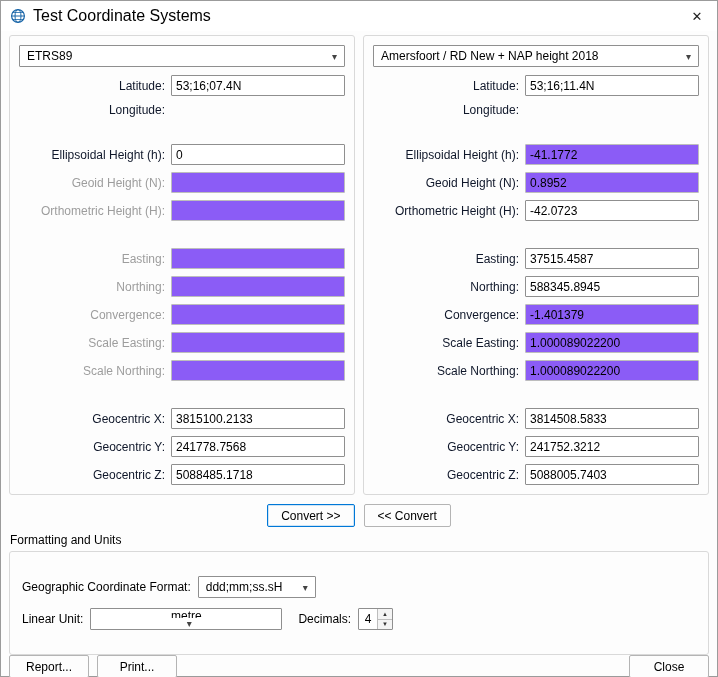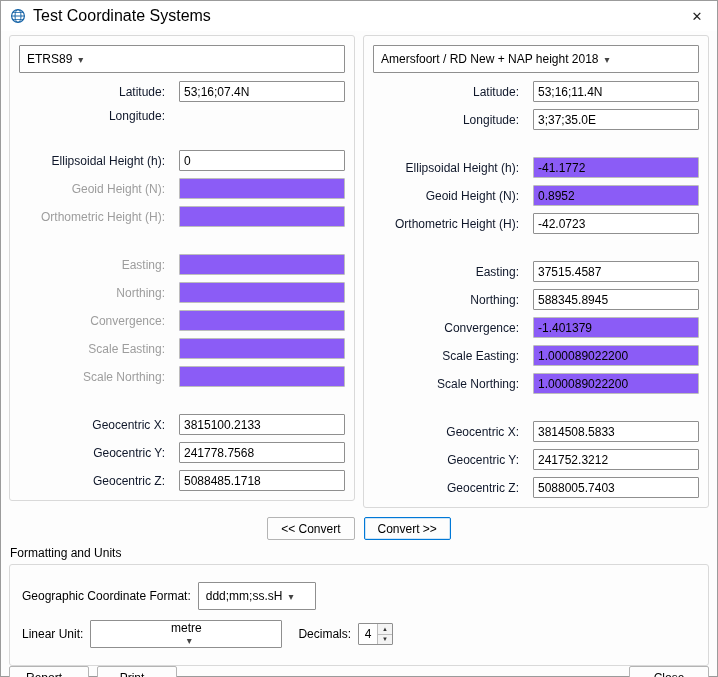--- a/index.html
+++ b/index.html
@@ -43,25 +43,26 @@
   .panels { display: flex; gap: 8px; }
   .panel { flex: 1; min-width: 0; }
   .group-label { font-size: 12px; margin: 4px 0 4px 1px; }
   .groupbox {
     border: 1px solid #d9d9d9;
     border-radius: 3px;
     background: #fdfdfd;
     padding: 9px 9px 9px 9px;
   }
   .combo {
-    height: 28px;
+    height: 22px;
     border: 1px solid #8f8f8f;
     background: #fff;
     display: flex;
     align-items: center;
+    justify-content: space-between;
     padding: 0 7px 0 7px;
     margin-bottom: 8px;
     border-radius: 1px;
   }
   .combo .val { white-space: nowrap; overflow: hidden; text-overflow: ellipsis; }
   .combo .arrow { color: #444; font-size: 10px; margin-left: 6px; flex: 0 0 auto; }
   .row { display: flex; align-items: center; margin-bottom: 7px; }
   .row:last-child { margin-bottom: 0; }
   .flabel {
     flex: 0 0 152px;
@@ -75,21 +76,20 @@
     flex: 1;
     min-width: 0;
     height: 21px;
     border: 1px solid #8f8f8f;
     background: #ffffff;
     padding: 0 4px;
     font-family: "Liberation Sans", "DejaVu Sans", sans-serif;
     font-size: 12px;
     color: #000;
     border-radius: 1px;
-    margin-left: 8px;
   }
   .field.off {
     background: #8b5cf6;
     border-color: #bdbdbd;
   }
   .gap { height: 20px; }
   
   .convert-row {
     display: flex;
     justify-content: center;
@@ -246,21 +246,20 @@
             <span class="val">Amersfoort / RD New + NAP height 2018</span>
             <span class="arrow">▾</span>
           </div>
 
           <div class="row">
             <label class="flabel">Latitude:</label>
             <input class="field" type="text" value="53;16;11.4N" style="">
           </div>
           <div class="row">
             <label class="flabel">Longitude:</label>
-            <input class="field" type="text" value="3;37;35.0E" style="">
           </div>
 
           <div class="gap"></div>
 
           <div class="row">
             <label class="flabel">Ellipsoidal Height (h):</label>
             <input class="field off" type="text" value="-41.1772" style="">
           </div>
           <div class="row">
             <label class="flabel">Geoid Height (N):</label>
@@ -307,27 +306,27 @@
           <div class="row">
             <label class="flabel">Geocentric Z:</label>
             <input class="field" type="text" value="5088005.7403" style="">
           </div>
 
         </div>
       </section>
     </div>
 
     <div class="convert-row">
+      <button class="btn default">Convert &gt;&gt;</button>
       <button class="btn">&lt;&lt; Convert</button>
-      <button class="btn default">Convert &gt;&gt;</button>
     </div>
 
     <section>
       <div class="group-label">Formatting and Units</div>
-      <div class="groupbox" style="padding:17px 12px;">
+      <div class="groupbox" style="padding:24px 12px;">
         <div class="fmt-row">
           <span class="fmt-label">Geographic Coordinate Format:</span>
           <div class="combo small w-format">
             <span class="val">ddd;mm;ss.sH</span>
             <span class="arrow">▾</span>
           </div>
         </div>
         <div class="fmt-row">
           <span class="fmt-label">Linear Unit:</span>
           <div class="combo small w-unit">

